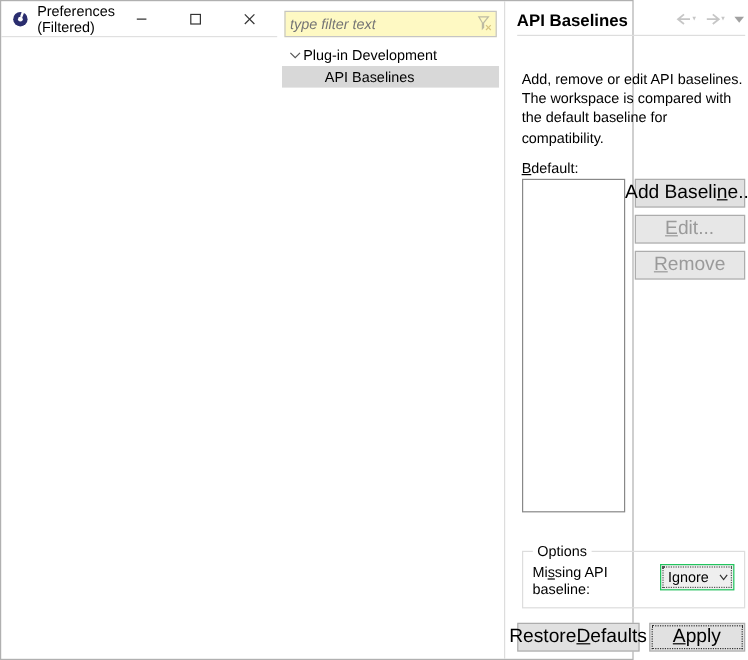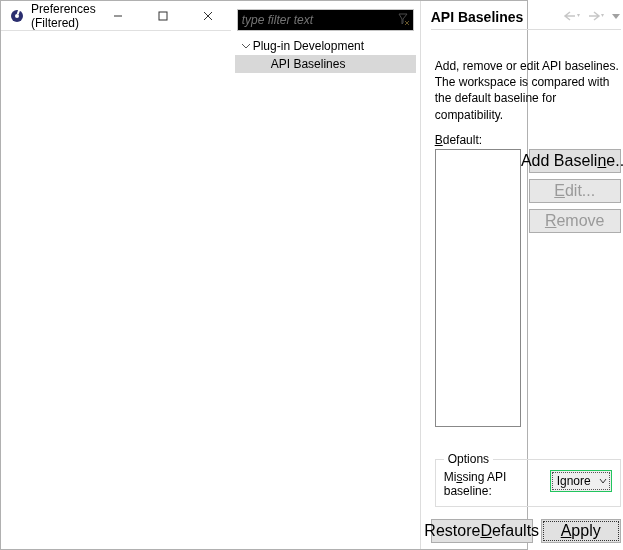--- a/index.html
+++ b/index.html
@@ -7,21 +7,21 @@
   .window { width:528px; height:550px; border:1px solid #b0b0b0; display:flex; background:#fff; }
   .titlebar { height:30px; display:flex; align-items:center; padding-left:8px; border-bottom:1px solid #e0e0e0; }
   .titlebar .app-icon { width:16px; height:16px; margin-right:6px; display:flex; align-items:center; justify-content:center; }
   .titlebar .title { flex:1; font-size:12px; }
   .winbtns { display:flex; height:100%; }
   .winbtn { width:45px; display:flex; align-items:center; justify-content:center; }
   .winbtn svg { stroke:#333; }
   .body { flex:1; display:flex; min-height:0; }
   .sidebar { width:190px; border-right:1px solid #ddd; padding:6px 4px; display:flex; flex-direction:column; }
   .filter-wrap { position:relative; margin:2px 2px 6px 2px; }
-  .filter { width:100%; height:22px; border:1px solid #c5c5c5; padding:1px 22px 1px 4px; font-size:12px; font-style:italic; color:#888; background:#000000; }
+  .filter { width:100%; height:22px; border:1px solid #c5c5c5; padding:1px 22px 1px 4px; font-size:12px; font-style:italic; color:#888; background:#fef9c3; }
   .filter-icon { position:absolute; right:4px; top:3px; opacity:.55; }
   .tree { flex:1; overflow:auto; font-size:12px; }
   .tree-row { display:flex; align-items:center; height:18px; padding-left:4px; white-space:nowrap; }
   .tree-arrow { width:14px; display:inline-flex; justify-content:center; }
   .tree-child { padding-left:34px; }
   .tree-selected { background:#d8d8d8; }
   .tree-selected span { padding:0 2px; }
   .main { flex:1; display:flex; flex-direction:column; min-width:0; }
   .header { display:flex; align-items:baseline; padding:8px 10px 4px 10px; }
   .header h1 { font-size:14px; font-weight:bold; margin:0; flex:1; }

